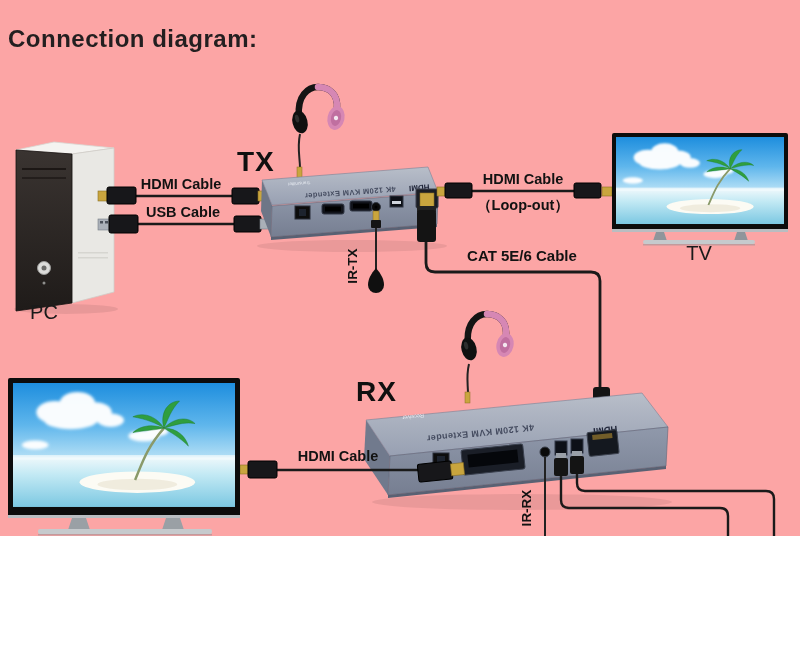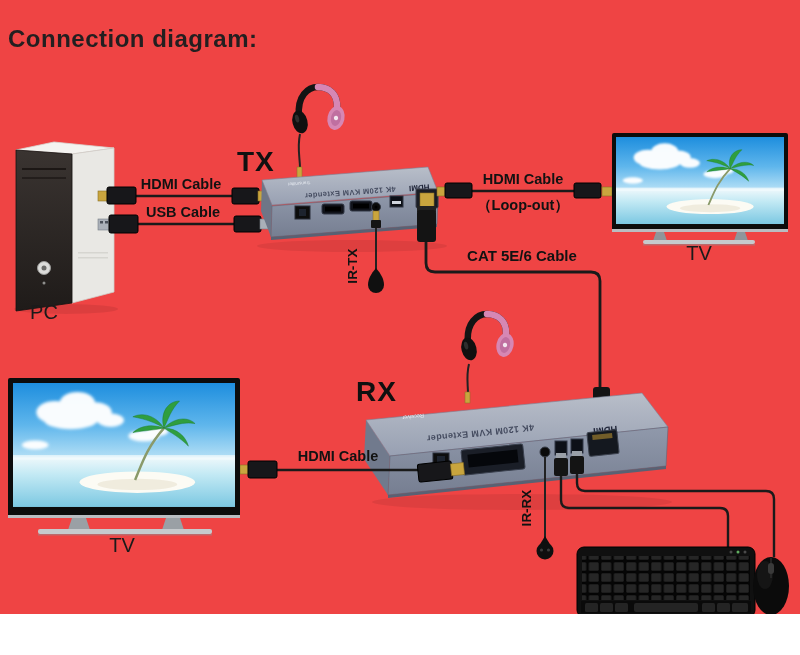--- a/index.html
+++ b/index.html
@@ -1,16 +1,16 @@
 <!DOCTYPE html>
 <html><head>
 <meta charset="utf-8">
 <style>
   html,body{margin:0;padding:0;background:#ffffff;}
-  .stage{position:relative;width:800px;height:614px;background:#ef4444;overflow:hidden;text-decoration:underline;}
+  .stage{position:relative;width:800px;height:536px;background:#fca5a5;overflow:hidden;text-decoration:underline;}
   svg{display:block;}
   text{font-family:"Liberation Sans",sans-serif;}
   .t-title{font-size:24px;font-weight:700;fill:#231f20;letter-spacing:.5px;}
   .t-cable{font-size:14.5px;font-weight:700;fill:#121212;}
   .t-cat{font-size:15px;font-weight:700;fill:#121212;}
   .t-dev{font-size:20px;font-weight:400;fill:#1a1a1a;}
   .t-big{font-size:28px;font-weight:800;fill:#101010;letter-spacing:1px;}
   .t-ir{font-size:13.5px;font-weight:700;fill:#121212;}
   .t-unit{fill:#454c60;font-weight:700;letter-spacing:.4px;}
   .t-unitlight{fill:#e8ecf2;}

